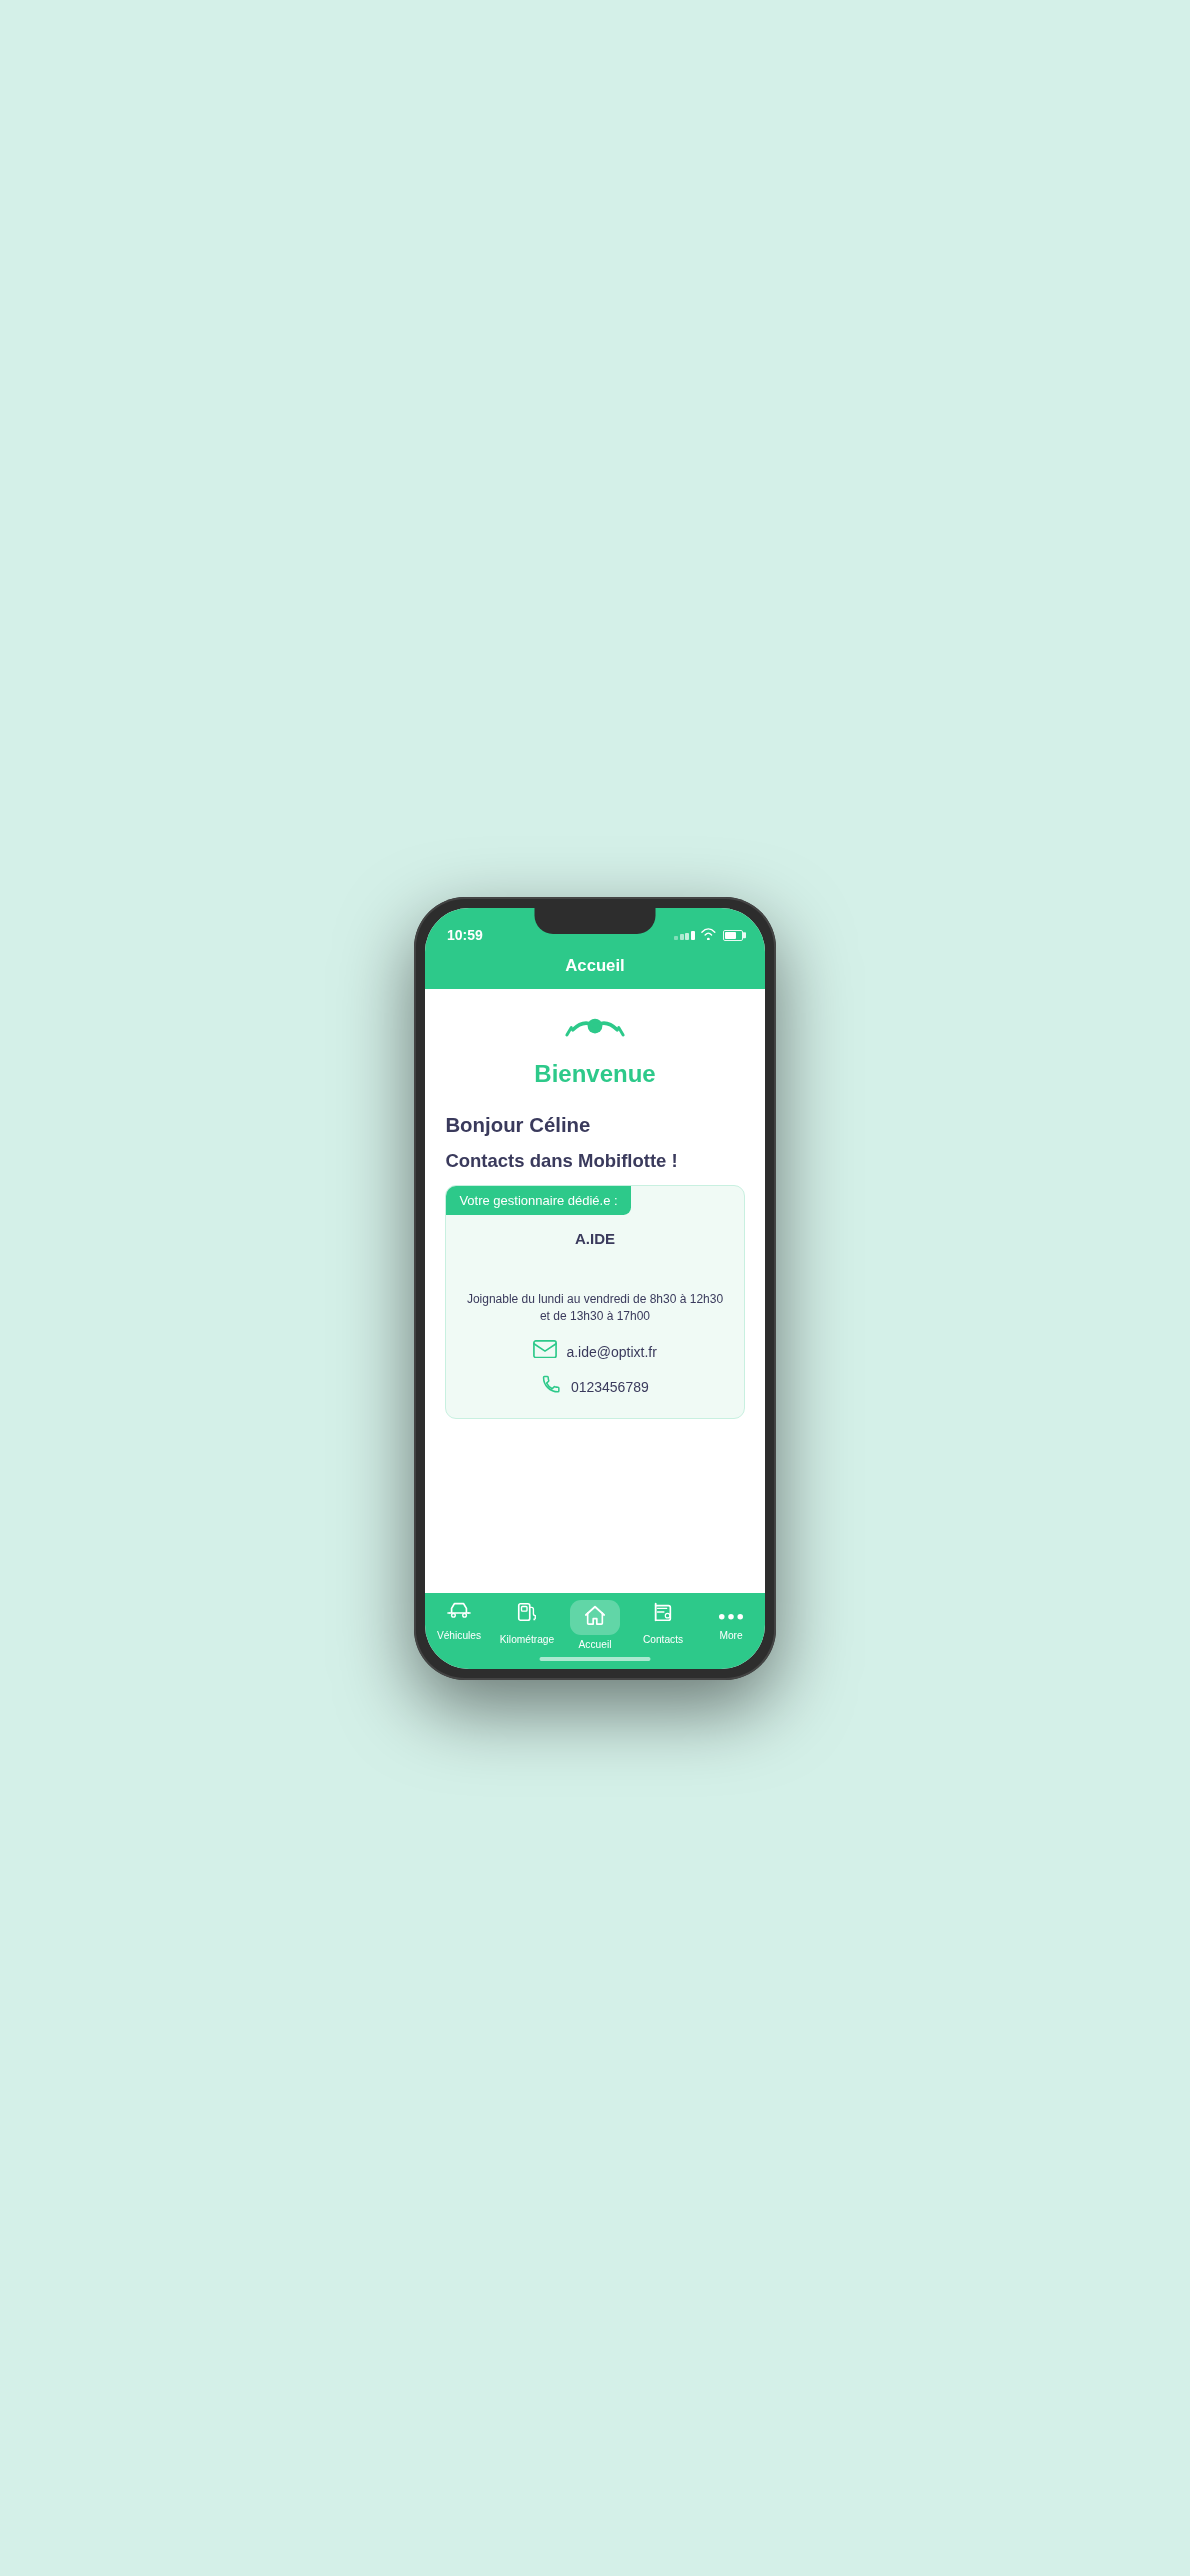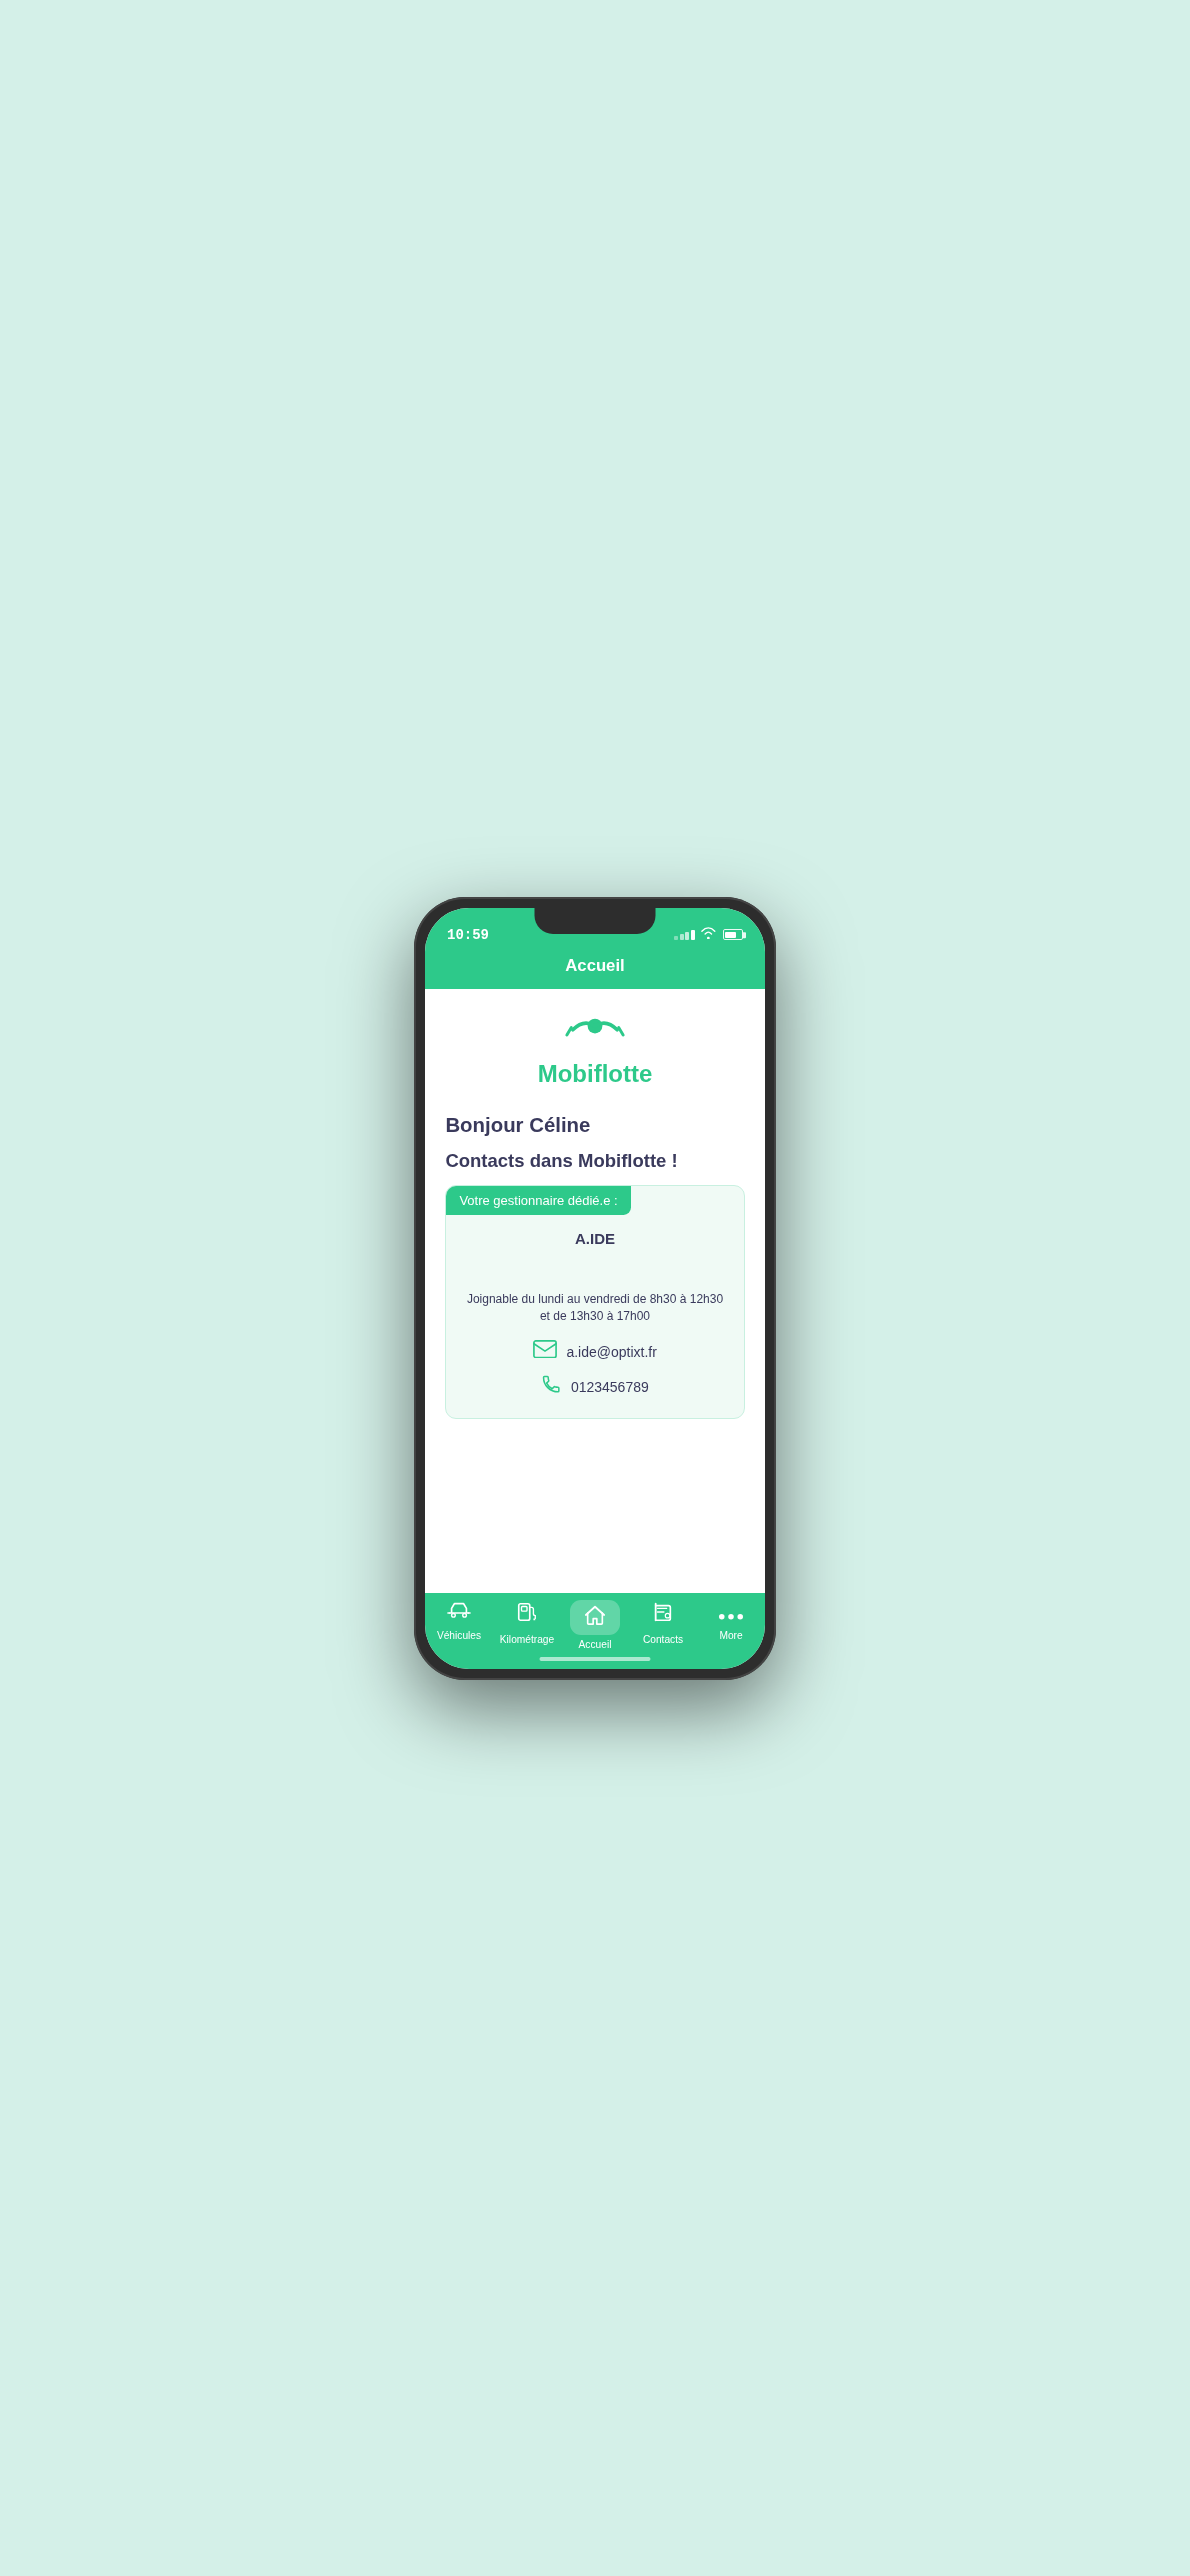--- a/index.html
+++ b/index.html
@@ -49,21 +49,20 @@
 
     
     .status-bar {
       background: #2dc98a;
       height: 41px;
       display: flex;
       align-items: flex-end;
       justify-content: space-between;
       padding: 0 22px 5.6px;
       flex-shrink: 0;
-      font-family: Liberation Mono, monospace;
     }
 
     .status-time {
       font-size: 14px;
       font-weight: 600;
       color: #fff;
     }
 
     .status-icons {
       display: flex;
@@ -350,21 +349,21 @@
       <div class="logo-area">
         <svg class="mobiflotte-logo-svg" viewBox="0 0 100 60" fill="none" xmlns="http://www.w3.org/2000/svg">
 
           <ellipse cx="50" cy="20" rx="10" ry="10" fill="#2dc98a"></ellipse>
 
           <path d="M20 25 Q35 10 50 20 Q65 10 80 25" stroke="#2dc98a" stroke-width="5" stroke-linecap="round" fill="none"></path>
 
           <path d="M18 22 L12 32" stroke="#2dc98a" stroke-width="4" stroke-linecap="round"></path>
           <path d="M82 22 L88 32" stroke="#2dc98a" stroke-width="4" stroke-linecap="round"></path>
         </svg>
-        <span class="logo-text">Mobiflotte</span>
+        <span class="logo-text">Bienvenue</span>
       </div>
 
       <p class="greeting">Bonjour Céline</p>
 
       <p class="welcome">Contacts dans Mobiflotte !</p>
 
 
       <div class="manager-section">
         <div class="manager-label">Votre gestionnaire dédié.e :</div>
         <div class="manager-info">

